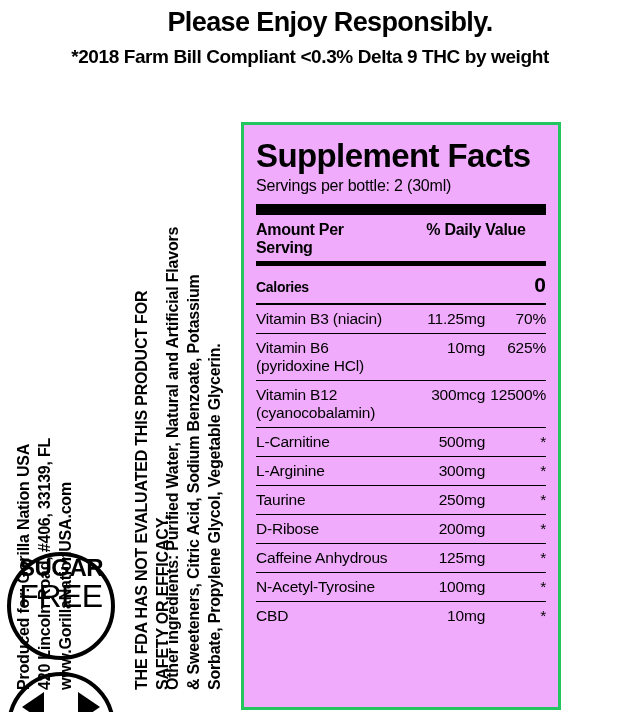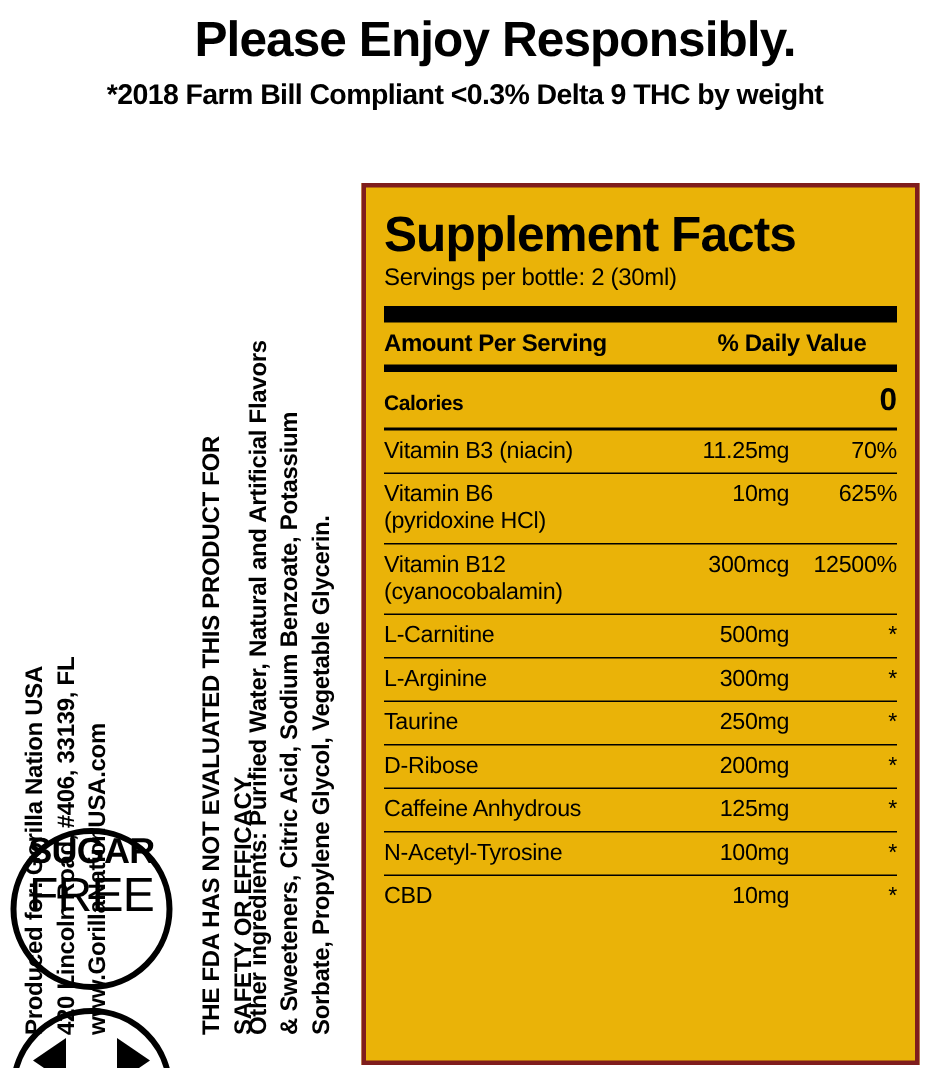--- a/index.html
+++ b/index.html
@@ -24,21 +24,21 @@
     width: 620px;
     text-align: center;
   }
   #header-line1 {
     font-size: 19px;
     font-weight: bold;
     letter-spacing: -0.2px;
     margin-top: 20px;
   }
   #header-line2 {
-    font-size: 33px;
+    font-size: 27px;
     font-weight: bold;
     letter-spacing: -0.6px;
     margin-top: 7px;
     padding-left: 40px;
   }
   #header-line3 {
     font-size: 19px;
     font-weight: bold;
     letter-spacing: -0.4px;
     margin-top: 8px;
@@ -136,25 +136,25 @@
     border-top: 15px solid transparent;
     border-bottom: 15px solid transparent;
     border-left: 22px solid #000;
   }
 
   
   #panel {
     position: absolute;
     left: 241px;
     top: 122px;
-    width: 372px;
+    width: 320px;
     height: 588px;
-    border: 3px solid #7f1d1d;
+    border: 3px solid #22c55e;
     box-sizing: border-box;
-    background: #eab308;
+    background: #f0abfc;
     padding: 8px 12px 0 12px;
   }
   #panel-title {
     font-size: 33px;
     font-weight: bold;
     letter-spacing: -0.6px;
     line-height: 1.15;
     margin-top: 4px;
   }
   #servings {

